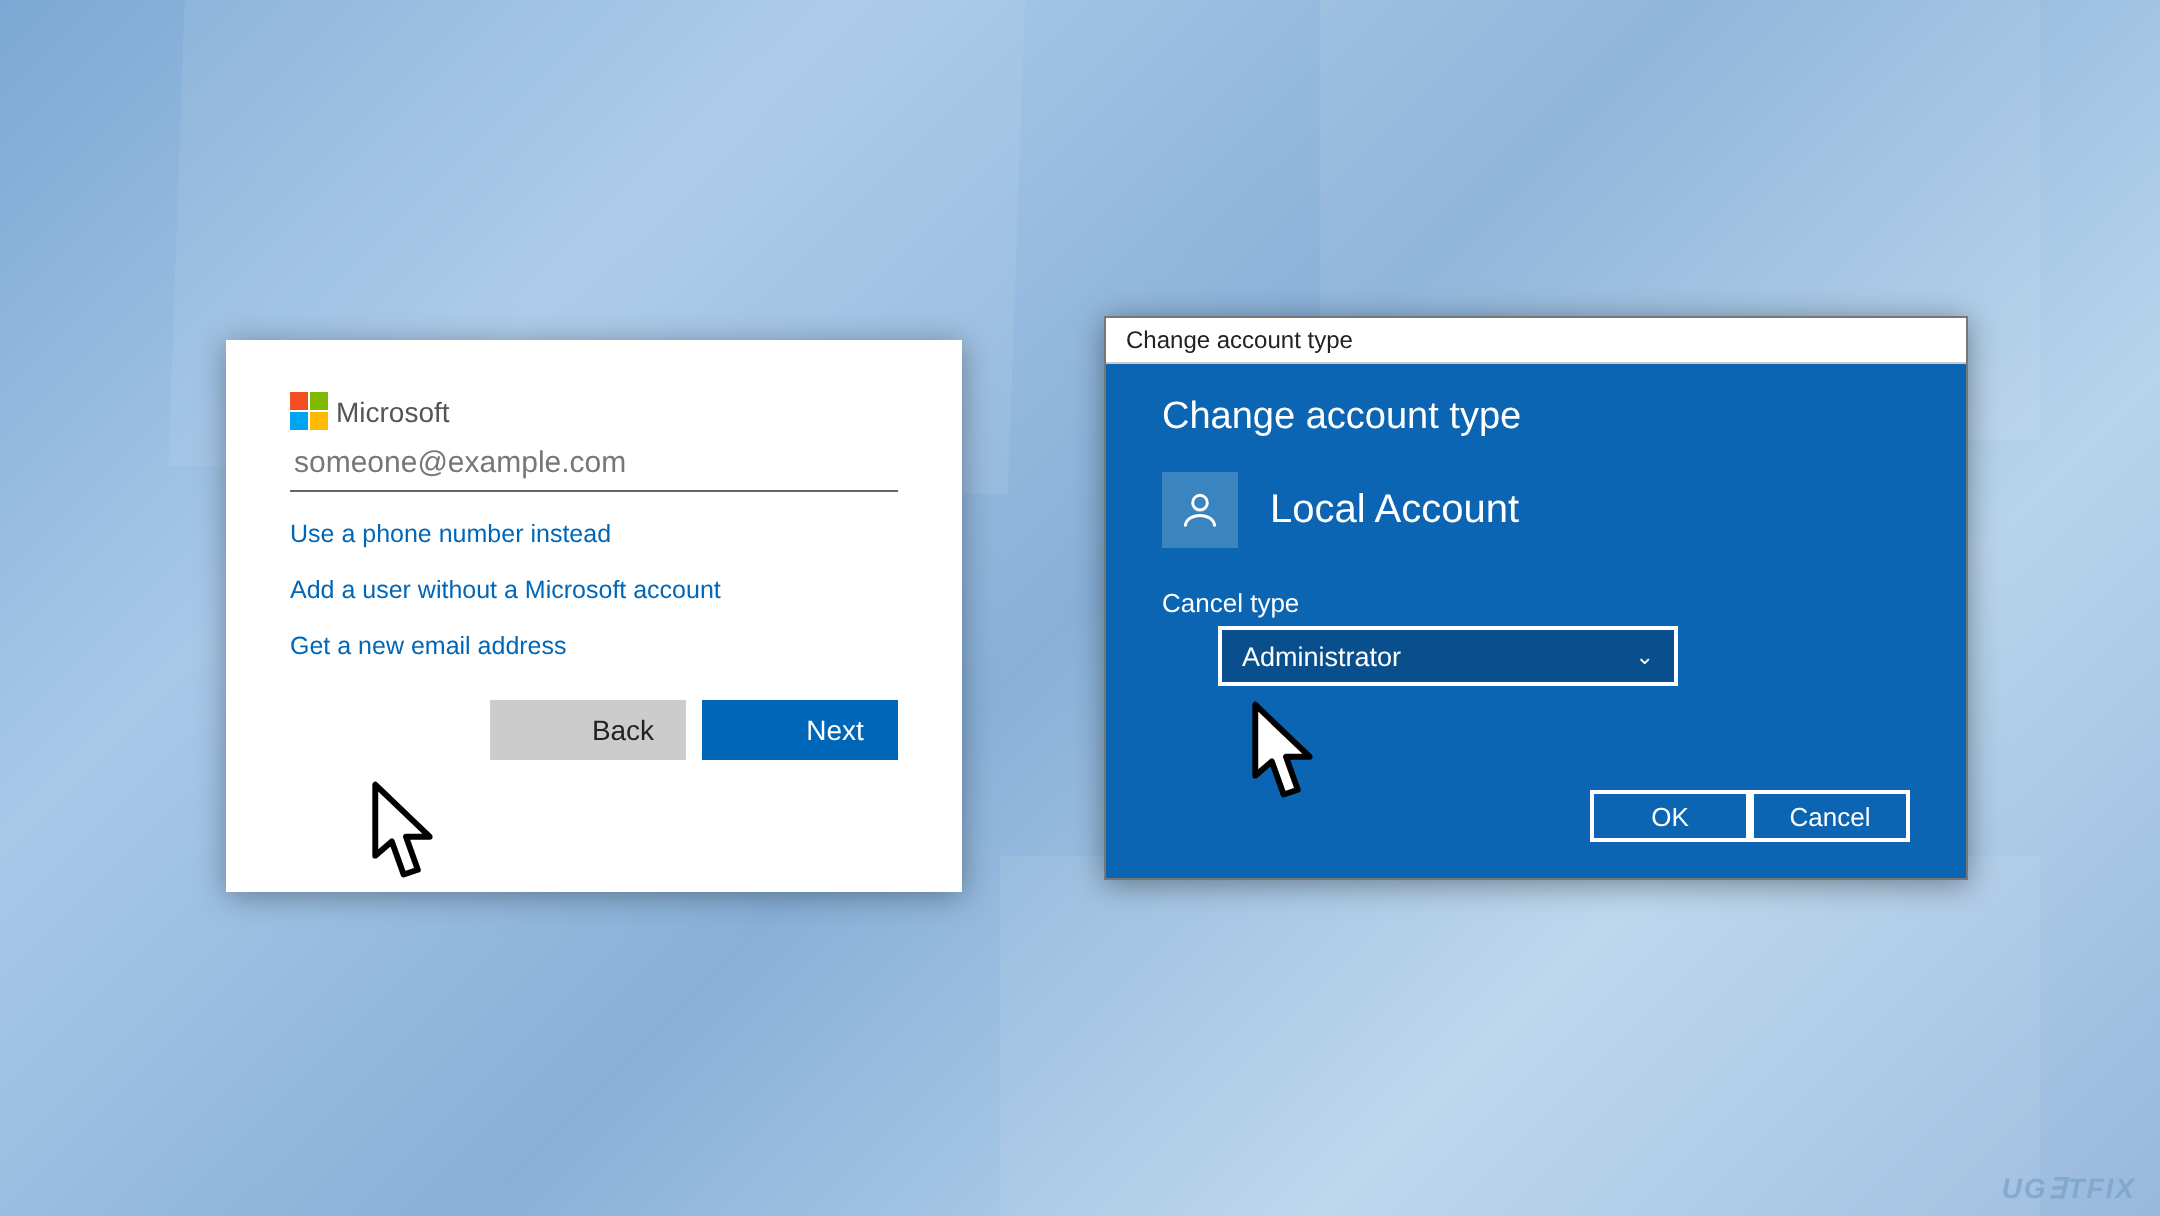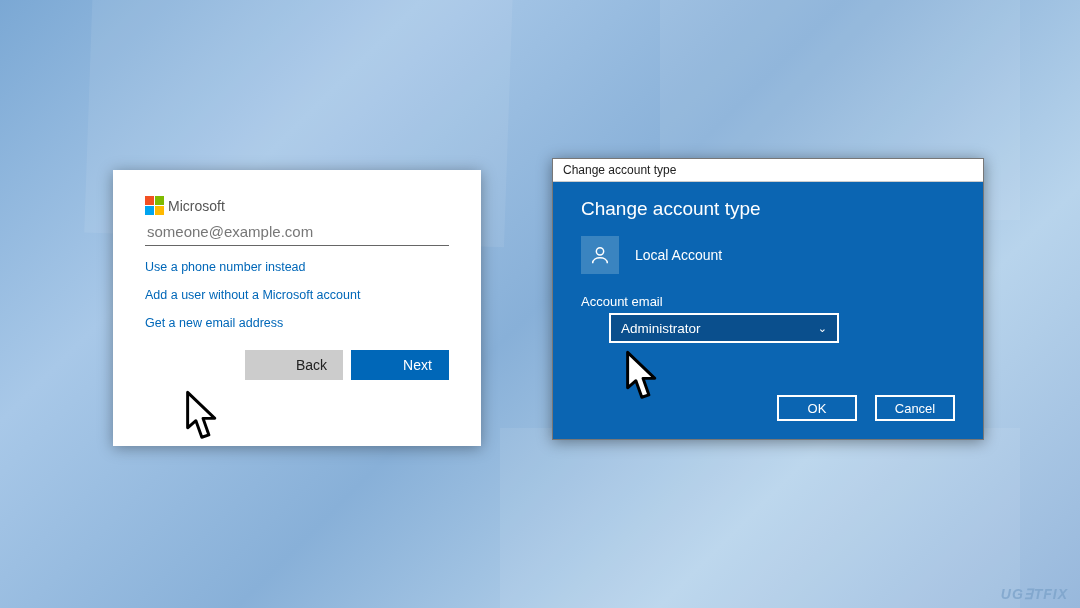--- a/index.html
+++ b/index.html
@@ -129,40 +129,40 @@
     }
     .avatar {
       width: 38px;
       height: 38px;
       background: #3a84c0;
       display: flex;
       align-items: center;
       justify-content: center;
     }
     .avatar svg { width: 22px; height: 22px; stroke: #fff; fill: none; stroke-width:1.6; }
-    .acct-name { font-size: 14px; }
+    .acct-name { font-size: 20px; }
     .field-label { font-size: 13px; margin-bottom: 4px; display:block; }
     .dropdown {
       width: 230px;
       height: 30px;
       background: #0a4f8d;
       border: 2px solid #fff;
       display: flex;
       align-items: center;
       justify-content: space-between;
       padding: 0 10px;
       font-size: 13.5px;
       cursor: pointer;
       margin-left: 28px;
     }
     .dropdown .chev { font-size: 11px; }
     .dlg-change .footer {
       display: flex;
       justify-content: flex-end;
-      gap: 18px;
+      gap: 0;
       margin-top: 52px;
     }
     .btn-blue {
       width: 80px;
       height: 26px;
       background: #0b65b2;
       border: 2px solid #fff;
       color: #fff;
       font-size: 13px;
       cursor: pointer;
@@ -223,21 +223,21 @@
     <h2>Change account type</h2>
     <div class="acct-row">
       <div class="avatar">
         <svg viewBox="0 0 24 24">
             <circle cx="12" cy="8" r="4"></circle>
             <path d="M4 21c0-4 4-6 8-6s8 2 8 6"></path>
           </svg>
       </div>
       <span class="acct-name">Local Account</span>
     </div>
-    <span class="field-label">Account email</span>
+    <span class="field-label">Cancel type</span>
     <div class="dropdown">
       <span>Administrator</span>
       <span class="chev">⌄</span>
     </div>
     <div class="footer">
       <button class="btn-blue">OK</button>
       <button class="btn-blue">Cancel</button>
     </div>
   </div>
 </div>

